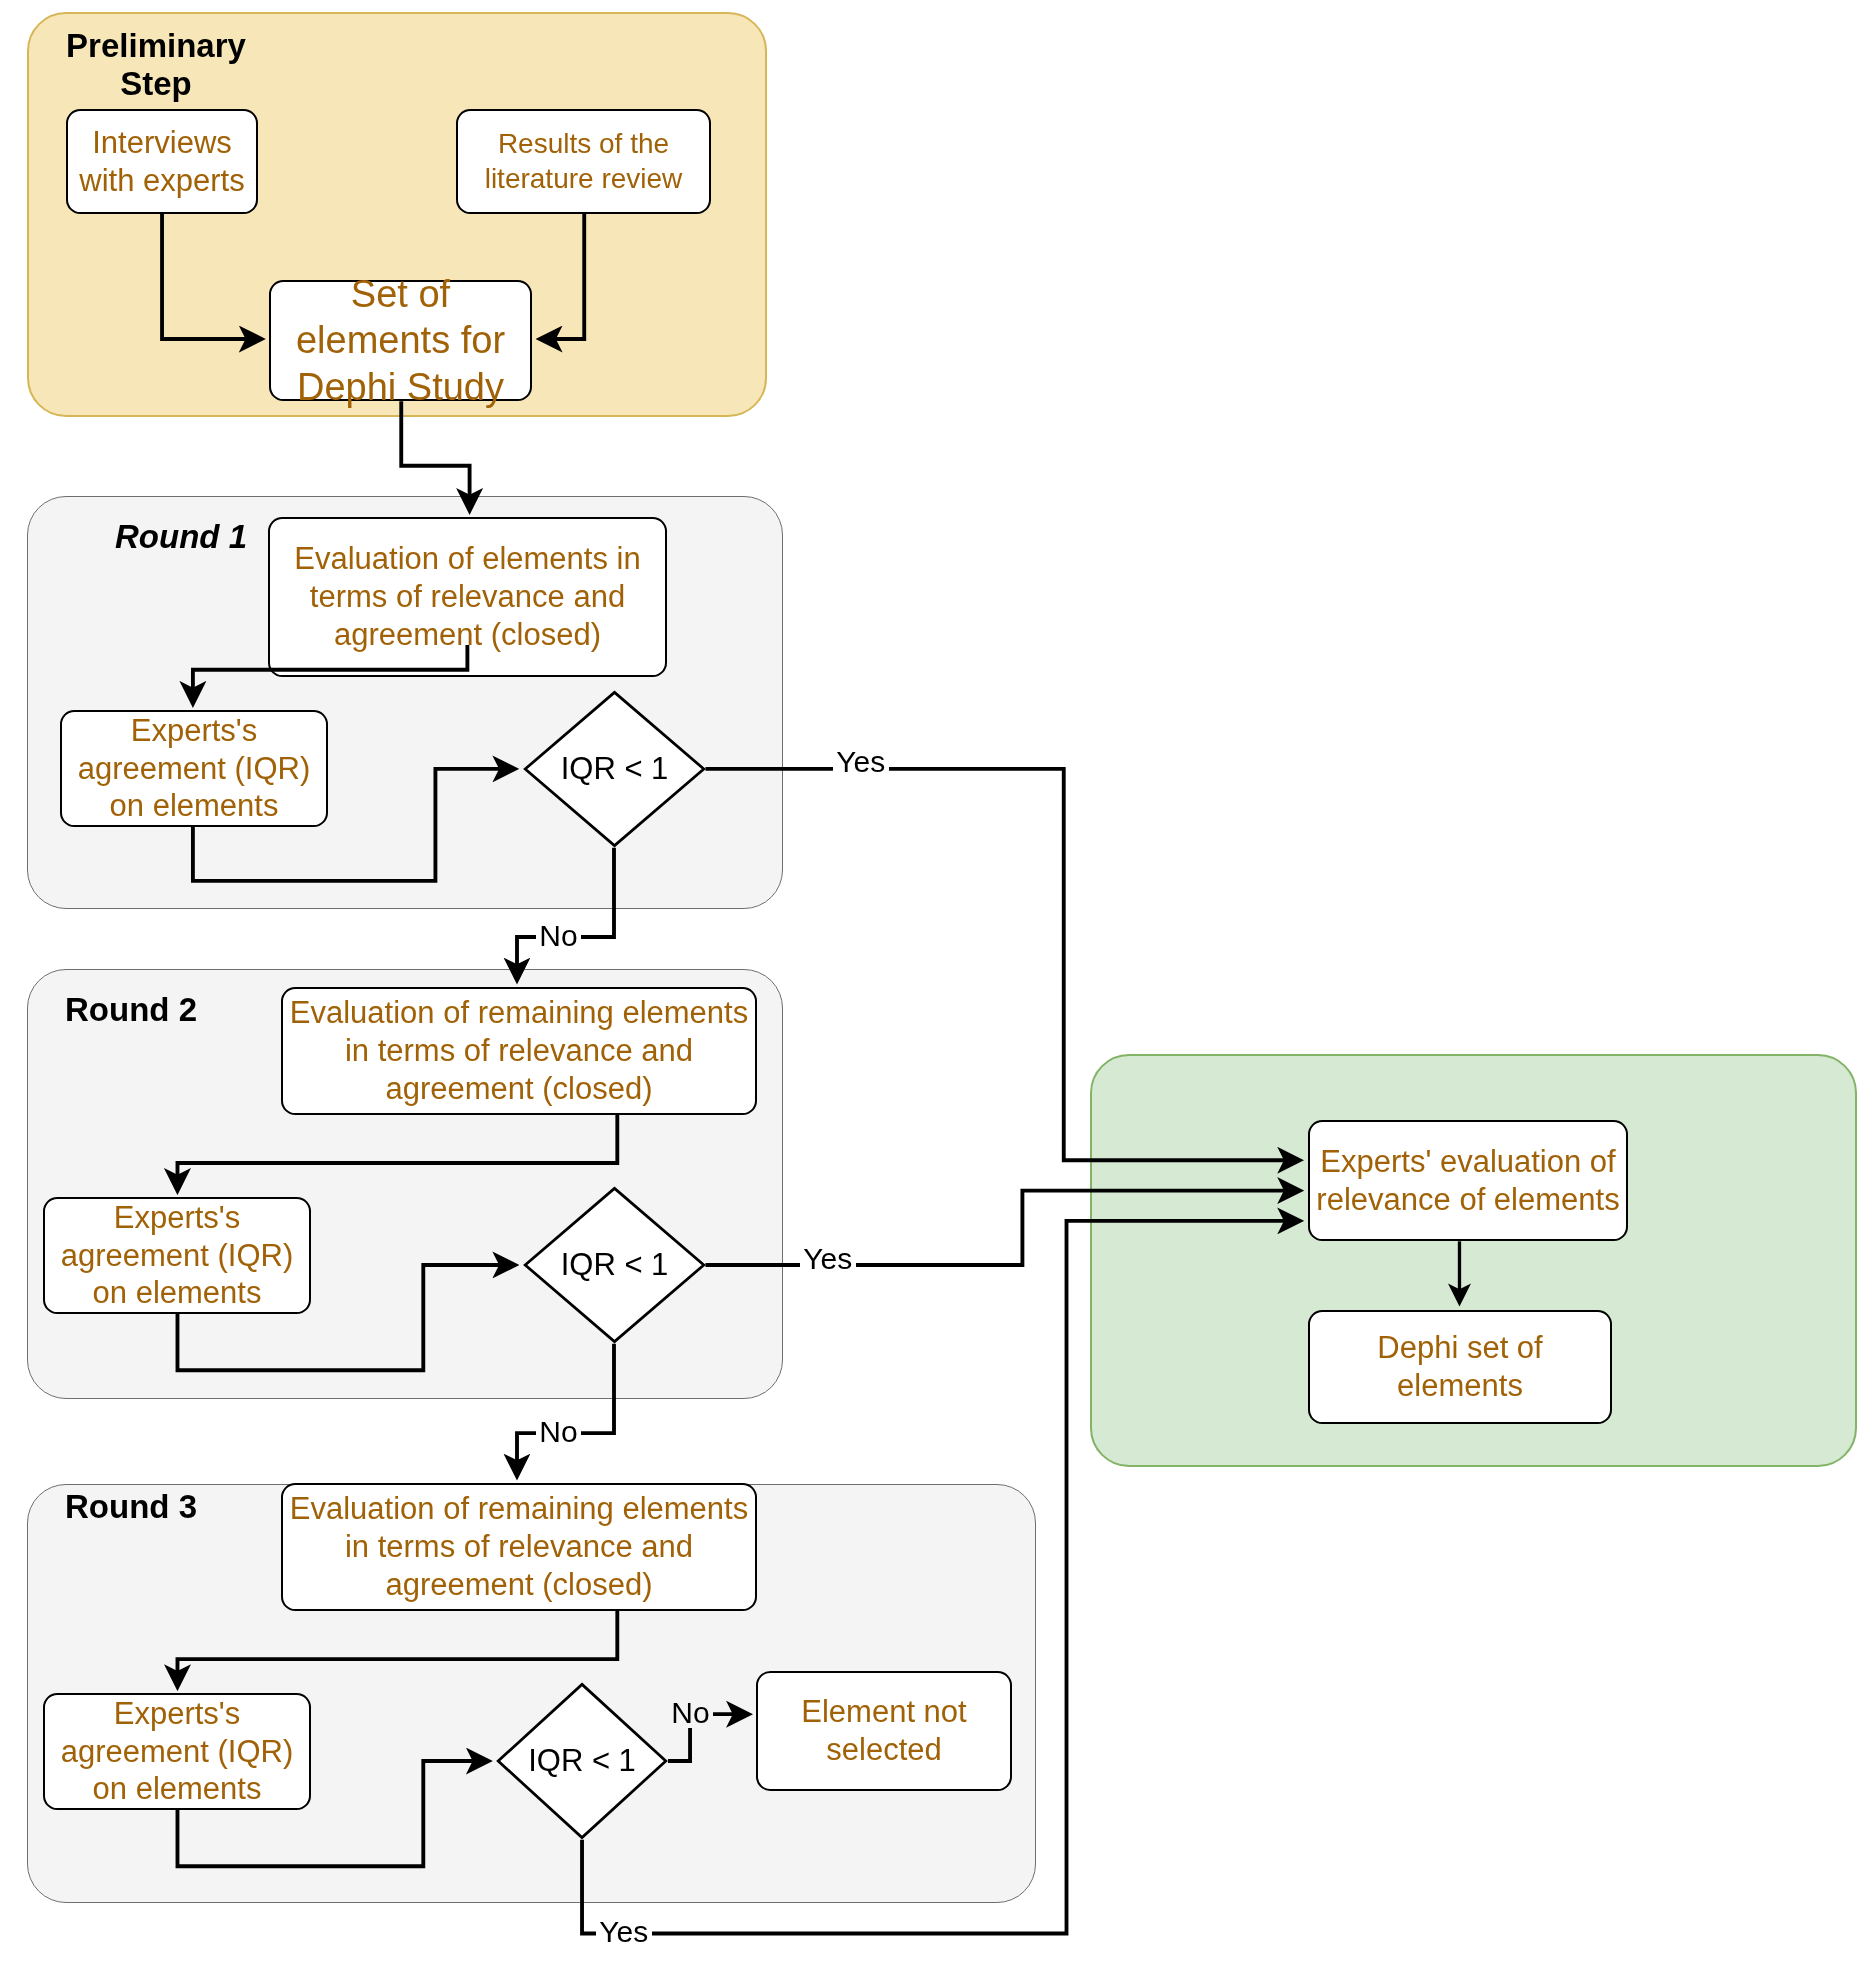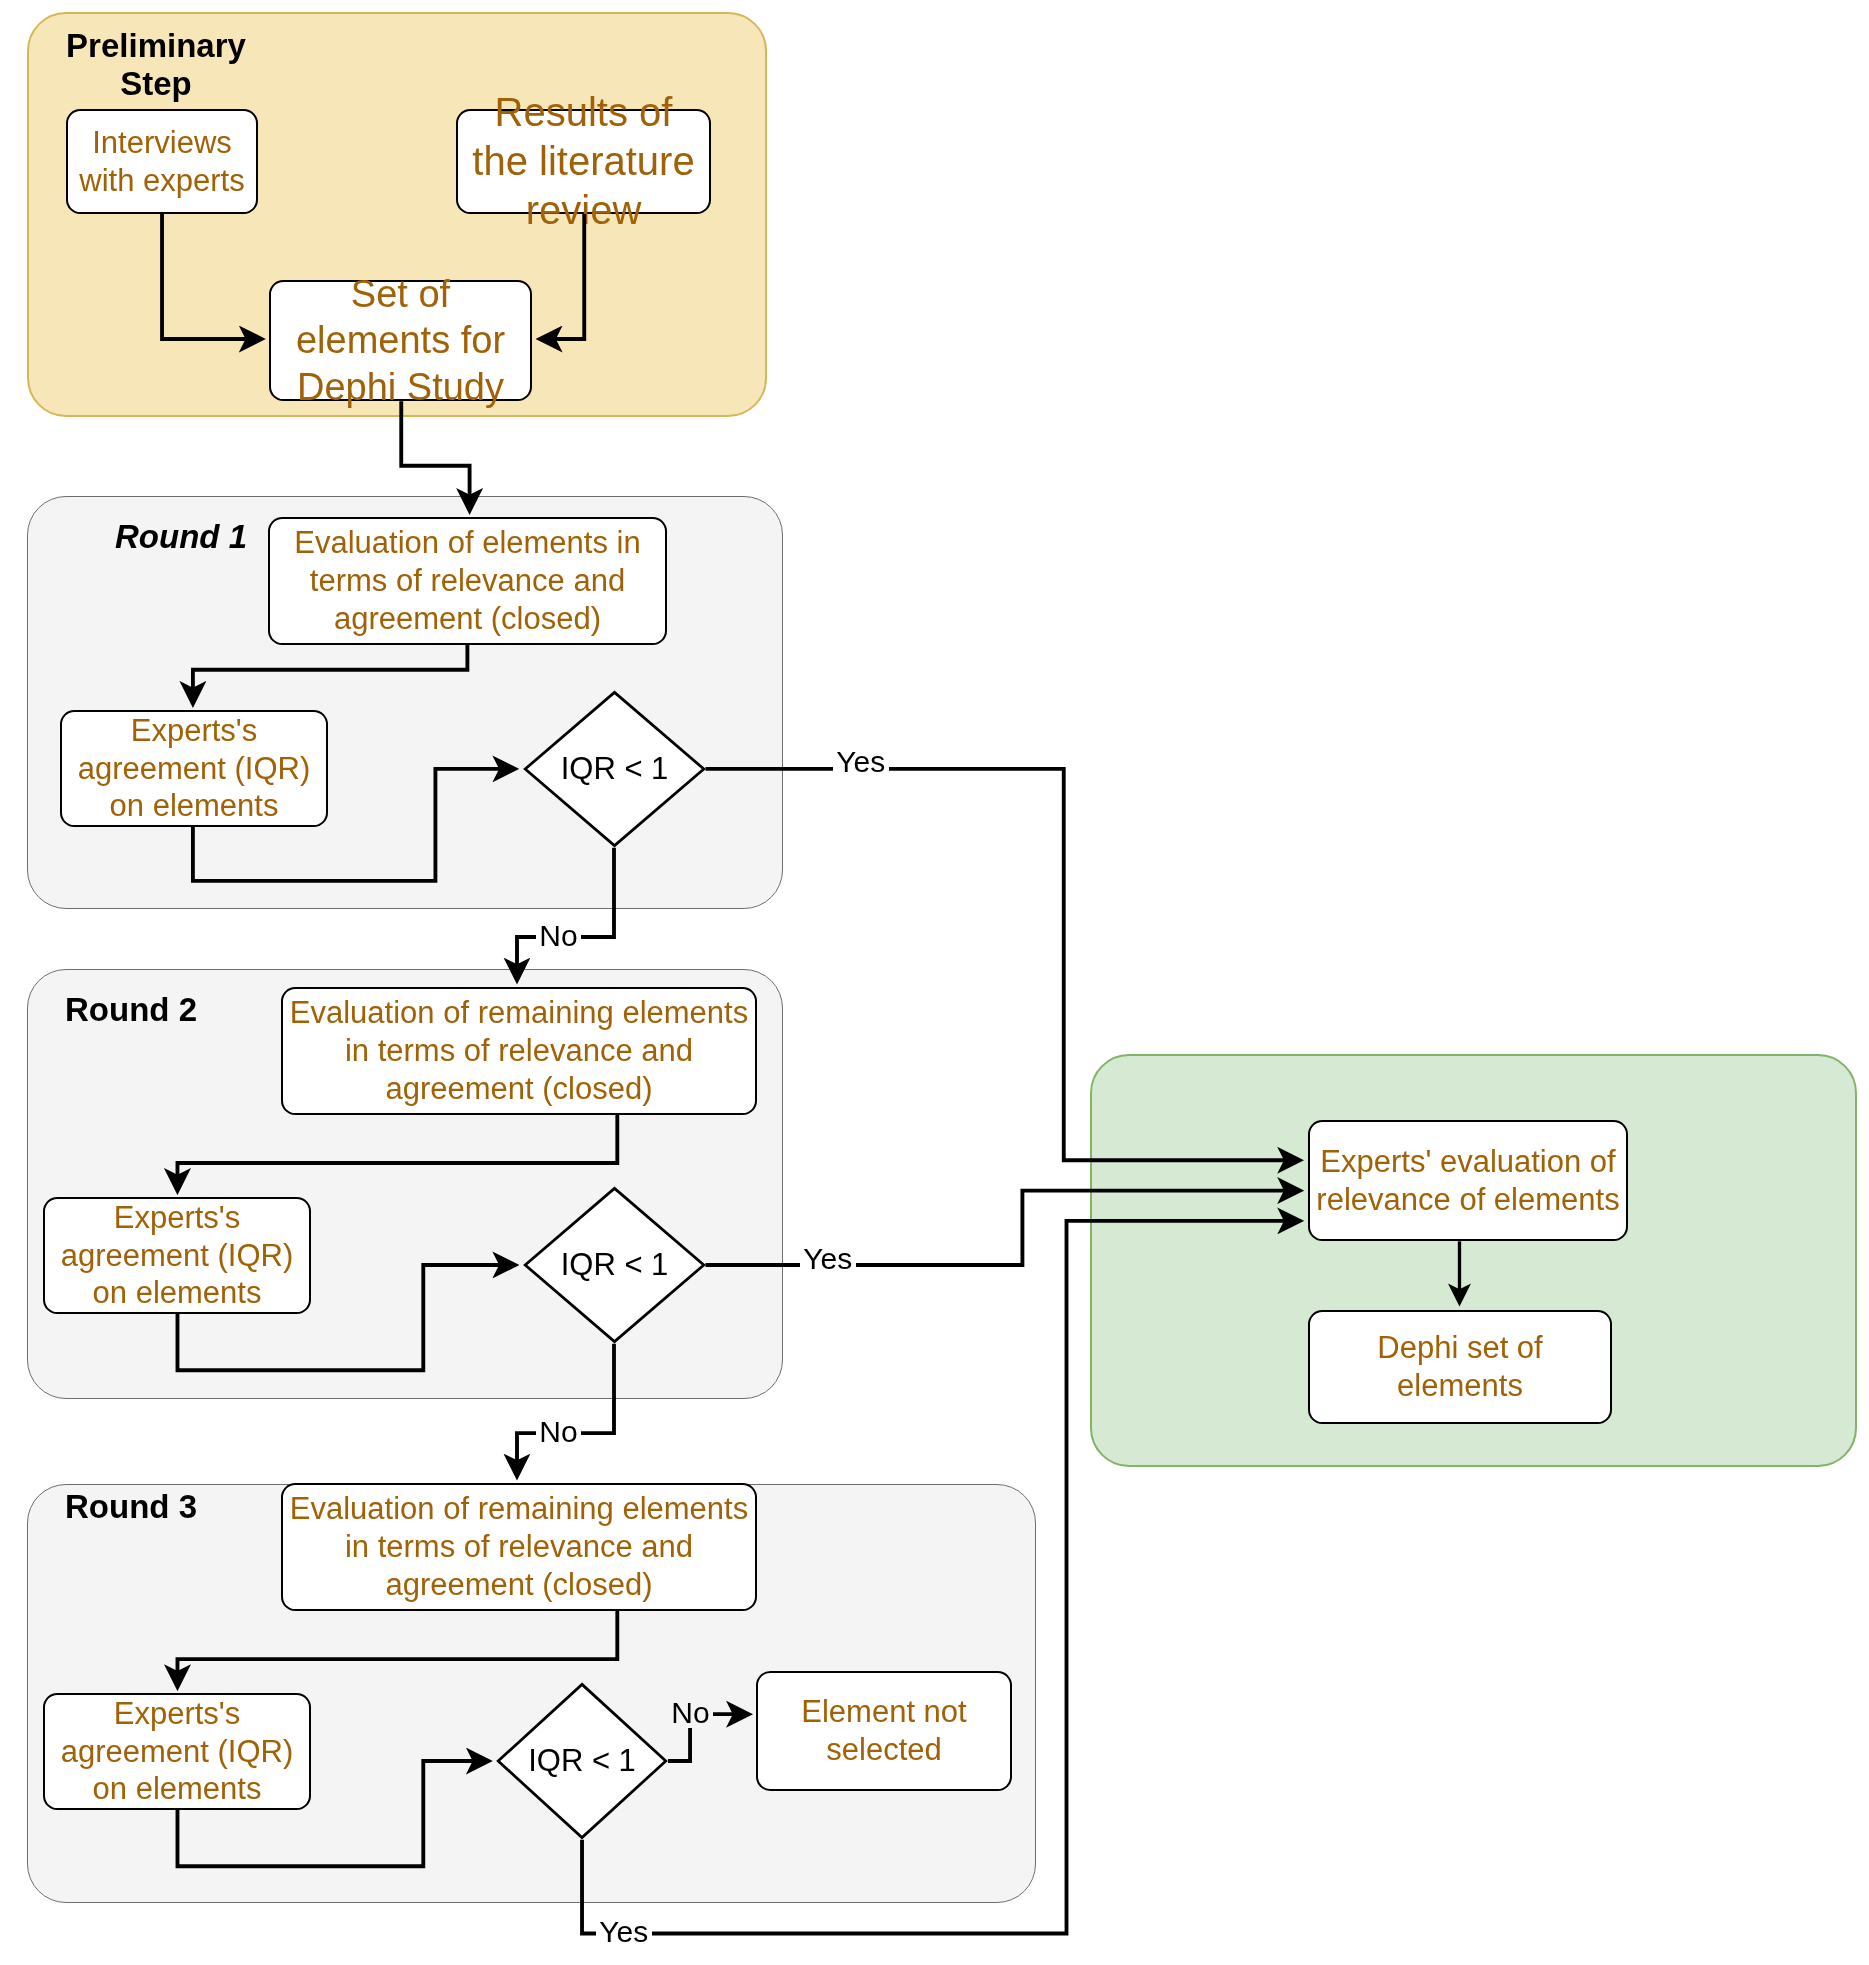--- a/index.html
+++ b/index.html
@@ -126,25 +126,25 @@
 
   <div class="section-title" style="left:65px; top:518px; width:182px; font-size:33px; text-align:right;font-style:italic;">Round 1</div>
 
   <div class="section-title" style="left:65px; top:991px; width:182px; font-size:33px; text-align:left;">Round 2</div>
 
   <div class="section-title" style="left:65px; top:1488px; width:182px; font-size:33px; text-align:left;">Round 3</div>
 
 
   <div class="node" style="left:66px; top:109px; width:192px; height:105px; font-size:31px;">Interviews with experts</div>
 
-  <div class="node" style="left:456px; top:109px; width:255px; height:105px; font-size:40px;">Results of the literature review</div>
+  <div class="node" style="left:456px; top:109px; width:255px; height:105px; font-size:28px;">Results of the literature review</div>
 
   <div class="node" style="left:269px; top:280px; width:263px; height:121px; font-size:38px;">Set of elements for Dephi Study</div>
 
-  <div class="node" style="left:268px; top:517px; width:399px; height:128px; font-size:31px;">Evaluation of elements in terms of relevance and agreement (closed)</div>
+  <div class="node" style="left:268px; top:517px; width:399px; height:160px; font-size:31px;">Evaluation of elements in terms of relevance and agreement (closed)</div>
 
   <div class="node" style="left:60px; top:710px; width:268px; height:117px; font-size:31px;">Experts's agreement (IQR) on elements</div>
 
   <div class="diamond-wrap" style="left:523px; top:690px; width:183px; height:158px;">
     <svg width="183" height="158" viewBox="0 0 332 286">
       <polygon points="166,4 328,143 166,282 4,143" fill="#ffffff" stroke="#000000" stroke-width="5"></polygon>
     </svg>
     <div class="diamond-label" style="font-size:31px;">IQR &lt; 1</div>
   </div>
 

